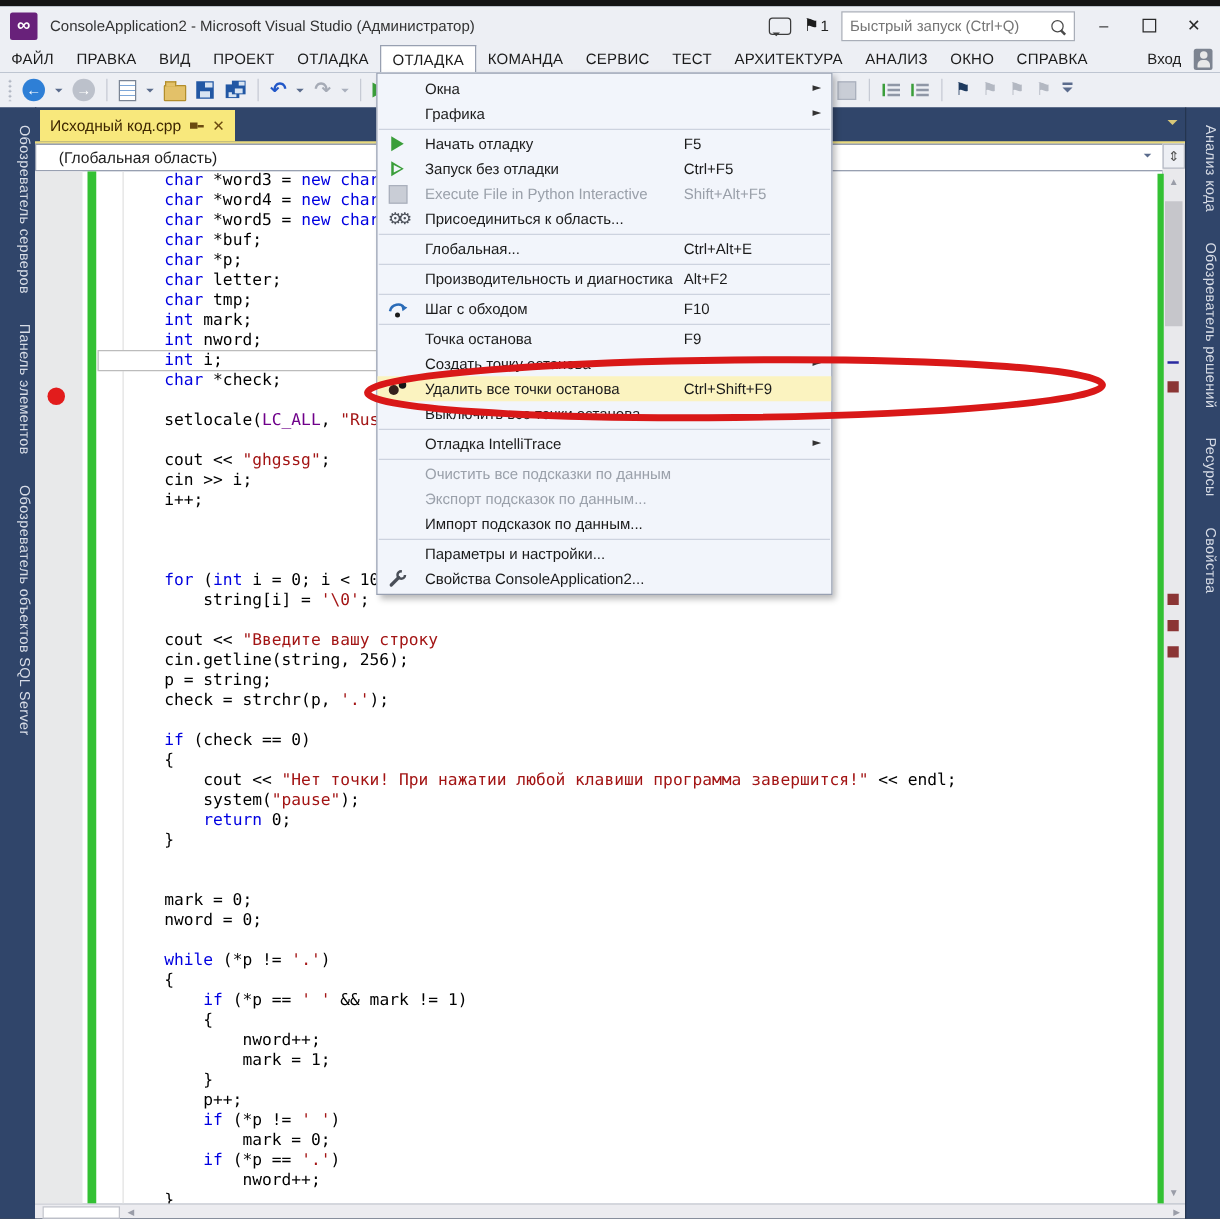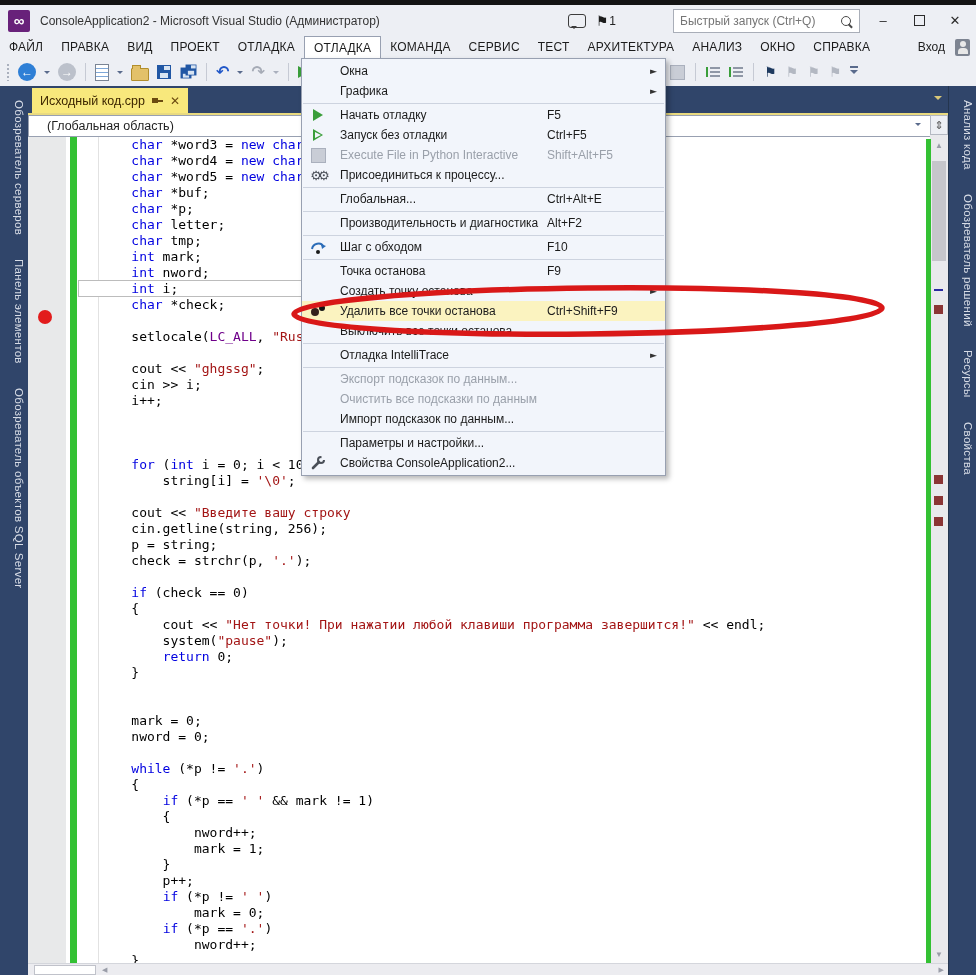--- a/index.html
+++ b/index.html
@@ -11,21 +11,21 @@
   #top-strip{left:0;top:0;width:976px;height:5px;background:#141414;}
   #titlebar{left:0;top:5px;width:976px;height:31px;background:#edeff4;display:flex;align-items:center;}
   #vs-logo{width:22px;height:22px;margin-left:8px;background:#68217a;border-radius:2px;
            color:#fff;font-weight:bold;font-size:15px;display:flex;align-items:center;justify-content:center;}
   #title-text{margin-left:10px;font-size:12px;color:#333;}
   #titlebar-right{margin-left:auto;display:flex;align-items:center;gap:10px;margin-right:8px;}
   .bubble{width:16px;height:12px;border:1.6px solid #3c3c3c;border-radius:3px;position:relative;}
   .bubble:after{content:"";position:absolute;left:2px;bottom:-5px;border:3px solid transparent;border-top-color:#3c3c3c;}
   .flagwrap{display:flex;align-items:center;font-size:12px;color:#222;gap:1px;}
   .flag-glyph{font-family:"DejaVu Sans",sans-serif;font-size:14px;color:#1c1c1c;}
-  #quick-search{width:185px;height:22px;background:#fff;border:1px solid #a9aeb8;display:flex;align-items:center;margin-left:47px;}
+  #quick-search{width:185px;height:22px;background:#fff;border:1px solid #a9aeb8;display:flex;align-items:center;}
   #quick-search input{border:none;outline:none;flex:1;font-size:12px;color:#6d6d72;padding:0 6px;background:transparent;
                       font-family:"Liberation Sans",sans-serif;}
   .mag{width:8px;height:8px;border:1.6px solid #4a4a4a;border-radius:50%;position:relative;margin-right:8px;flex:none;}
   .mag:after{content:"";position:absolute;width:5px;height:1.6px;background:#4a4a4a;transform:rotate(45deg);left:6px;top:8px;}
   .wbtn{width:26px;height:20px;display:flex;align-items:center;justify-content:center;color:#2b2b2b;font-size:13px;}
   .wbtn .box{width:9px;height:9px;border:1.5px solid #2b2b2b;}
   
   #menubar{left:0;top:36px;width:976px;height:22px;background:#edeff4;display:flex;align-items:stretch;}
   .mb-item{padding:0 9px;display:flex;align-items:center;font-size:12px;color:#1b1b1b;letter-spacing:.2px;}
   .mb-item.active{background:#fff;border:1px solid #98a0b1;border-bottom:none;}
@@ -369,21 +369,21 @@
         <span class="mi-ic">
           <span class="graybox" data-interactable="false"></span>
         </span>
         <span class="mi-label" data-interactable="false">Execute File in Python Interactive</span>
         <span class="mi-short" data-interactable="false">Shift+Alt+F5</span>
       </div>
       <div class="mi" data-interactable="true">
         <span class="mi-ic">
           <span class="gearwrap" data-interactable="false">⚙⚙</span>
         </span>
-        <span class="mi-label" data-interactable="false">Присоединиться к процессу...</span>
+        <span class="mi-label" data-interactable="false">Присоединиться к область...</span>
         <span class="mi-short" data-interactable="false"></span>
       </div>
       <div class="menu-sep" data-interactable="false"></div>
       <div class="mi" data-interactable="true">
         <span class="mi-ic"></span>
         <span class="mi-label" data-interactable="false">Глобальная...</span>
         <span class="mi-short" data-interactable="false">Ctrl+Alt+E</span>
       </div>
       <div class="menu-sep" data-interactable="false"></div>
       <div class="mi" data-interactable="true">
@@ -436,26 +436,26 @@
       <div class="menu-sep" data-interactable="false"></div>
       <div class="mi" data-interactable="true">
         <span class="mi-ic"></span>
         <span class="mi-label" data-interactable="false">Отладка IntelliTrace</span>
         <span class="mi-short" data-interactable="false"></span>
         <span class="mi-sub" data-interactable="false">►</span>
       </div>
       <div class="menu-sep" data-interactable="false"></div>
       <div class="mi disabled" data-interactable="false">
         <span class="mi-ic"></span>
+        <span class="mi-label" data-interactable="false">Очистить все подсказки по данным</span>
+        <span class="mi-short" data-interactable="false"></span>
+      </div>
+      <div class="mi disabled" data-interactable="false">
+        <span class="mi-ic"></span>
         <span class="mi-label" data-interactable="false">Экспорт подсказок по данным...</span>
-        <span class="mi-short" data-interactable="false"></span>
-      </div>
-      <div class="mi disabled" data-interactable="false">
-        <span class="mi-ic"></span>
-        <span class="mi-label" data-interactable="false">Очистить все подсказки по данным</span>
         <span class="mi-short" data-interactable="false"></span>
       </div>
       <div class="mi" data-interactable="true">
         <span class="mi-ic"></span>
         <span class="mi-label" data-interactable="false">Импорт подсказок по данным...</span>
         <span class="mi-short" data-interactable="false"></span>
       </div>
       <div class="menu-sep" data-interactable="false"></div>
       <div class="mi" data-interactable="true">
         <span class="mi-ic"></span>

